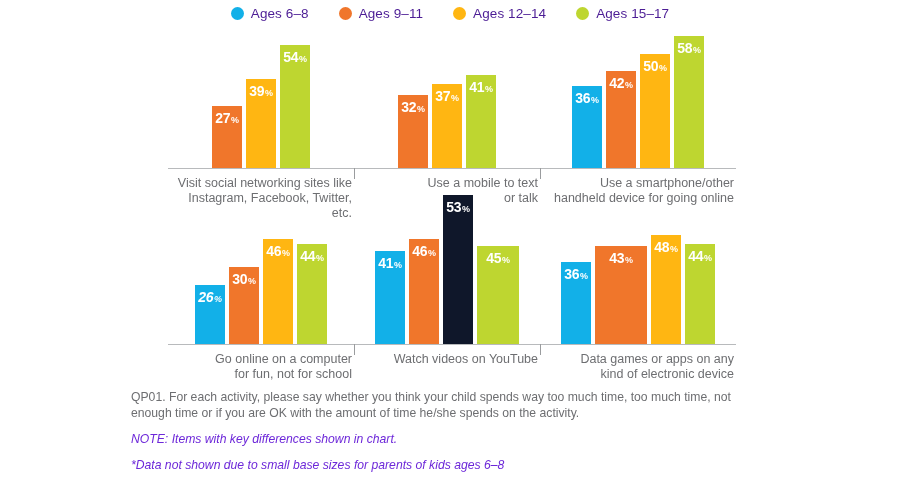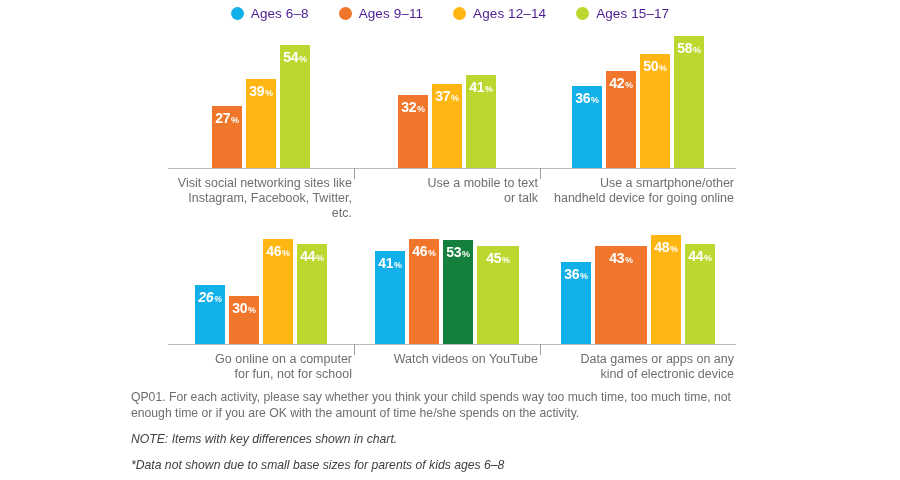--- a/index.html
+++ b/index.html
@@ -156,21 +156,21 @@
   }
   .fn-question {
     font-size: 12.2px;
     line-height: 15.5px;
     color: #6d6e71;
     margin-bottom: 11px;
   }
   .fn-note, .fn-star {
     font-size: 12.2px;
     line-height: 15.5px;
-    color: #404040;
+    color: #6d28d9;
     font-style: italic;
     margin-bottom: 10px;
   }
 </style>
 </head>
 <body>
 
 <div id="root">
 
   <div class="legend">
@@ -257,40 +257,40 @@
     </div>
   </div>
 
   <div class="chart-row row-2">
     <div class="groups">
       <div class="group g1">
         <div class="bars">
             <div class="bar" style="background: rgb(18, 176, 232); height: 59.28px; font-style: italic;">
               <span class="bar-value">26<span class="pct">%</span></span>
             </div>
-            <div class="bar" style="background: rgb(240, 118, 43); height: 48px;">
+            <div class="bar" style="background: rgb(240, 118, 43); height: 77px;">
               <span class="bar-value">30<span class="pct">%</span></span>
             </div>
             <div class="bar" style="background: rgb(255, 182, 18); height: 104.88px;">
               <span class="bar-value">46<span class="pct">%</span></span>
             </div>
             <div class="bar" style="background: rgb(190, 214, 48); height: 100.32px;">
               <span class="bar-value">44<span class="pct">%</span></span>
             </div>
           </div>
       </div>
       <div class="group g2">
         <div class="bars">
             <div class="bar" style="background: rgb(18, 176, 232); height: 93.48px;">
               <span class="bar-value">41<span class="pct">%</span></span>
             </div>
             <div class="bar" style="background: rgb(240, 118, 43); height: 104.88px;">
               <span class="bar-value">46<span class="pct">%</span></span>
             </div>
-            <div class="bar" style="background: #15803d; height: 104px;">
+            <div class="bar" style="background: #0f172a; height: 149px;">
               <span class="bar-value">53<span class="pct">%</span></span>
             </div>
             <div class="bar" style="background: rgb(190, 214, 48); height: 98px; padding-left: 12px;">
               <span class="bar-value">45<span class="pct">%</span></span>
             </div>
           </div>
       </div>
       <div class="group g3">
         <div class="bars">
             <div class="bar" style="background: rgb(18, 176, 232); height: 82.08px;">

